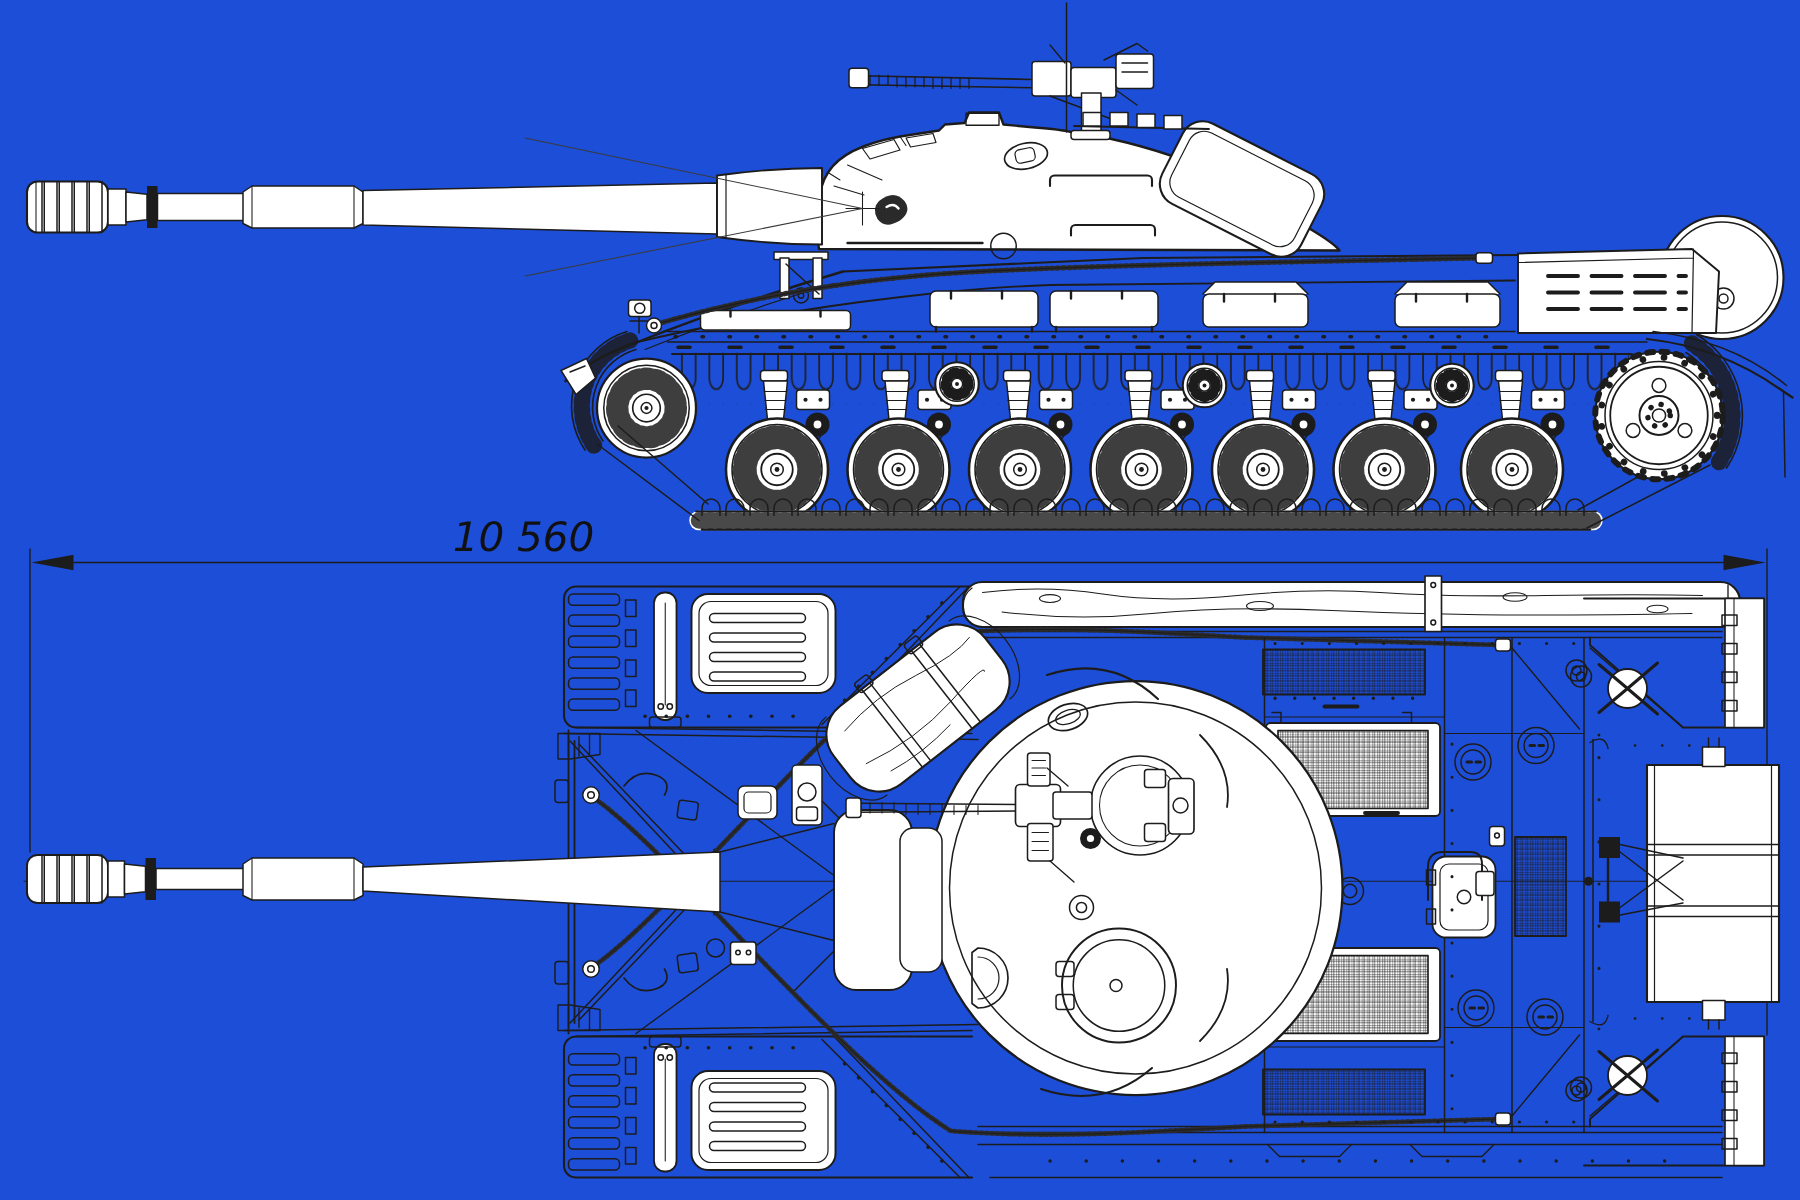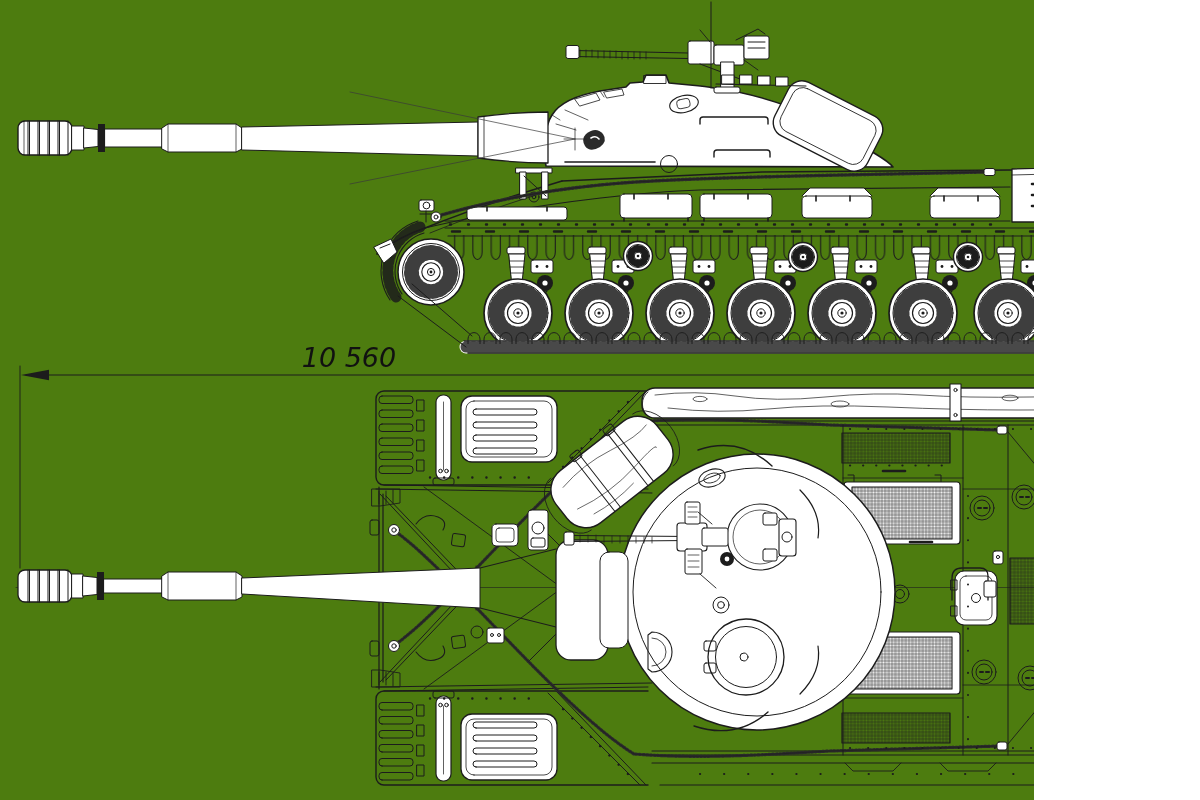--- a/index.html
+++ b/index.html
@@ -1,16 +1,16 @@
 <!DOCTYPE html>
 <html><head>
 <meta charset="utf-8">
 <style>
   html,body{margin:0;padding:0;background:#ffffff;}
-  .page{width:1034px;height:800px;background:#4d7c0f;overflow:hidden;position:relative;}
+  .page{width:1200px;height:800px;background:#1d4ed8;overflow:hidden;position:relative;}
   svg{display:block;}
   .dim-label{font-family:"DejaVu Sans","Liberation Sans",sans-serif;font-style:italic;font-size:27px;fill:#111;stroke:none;}
 </style>
 </head>
 <body>
 
 <div class="page">
 <svg width="1200" height="800" viewBox="0 0 1200 800" stroke="#1c1c1c" fill="none" stroke-width="1" stroke-linecap="round" stroke-linejoin="round">
 
 <defs>

